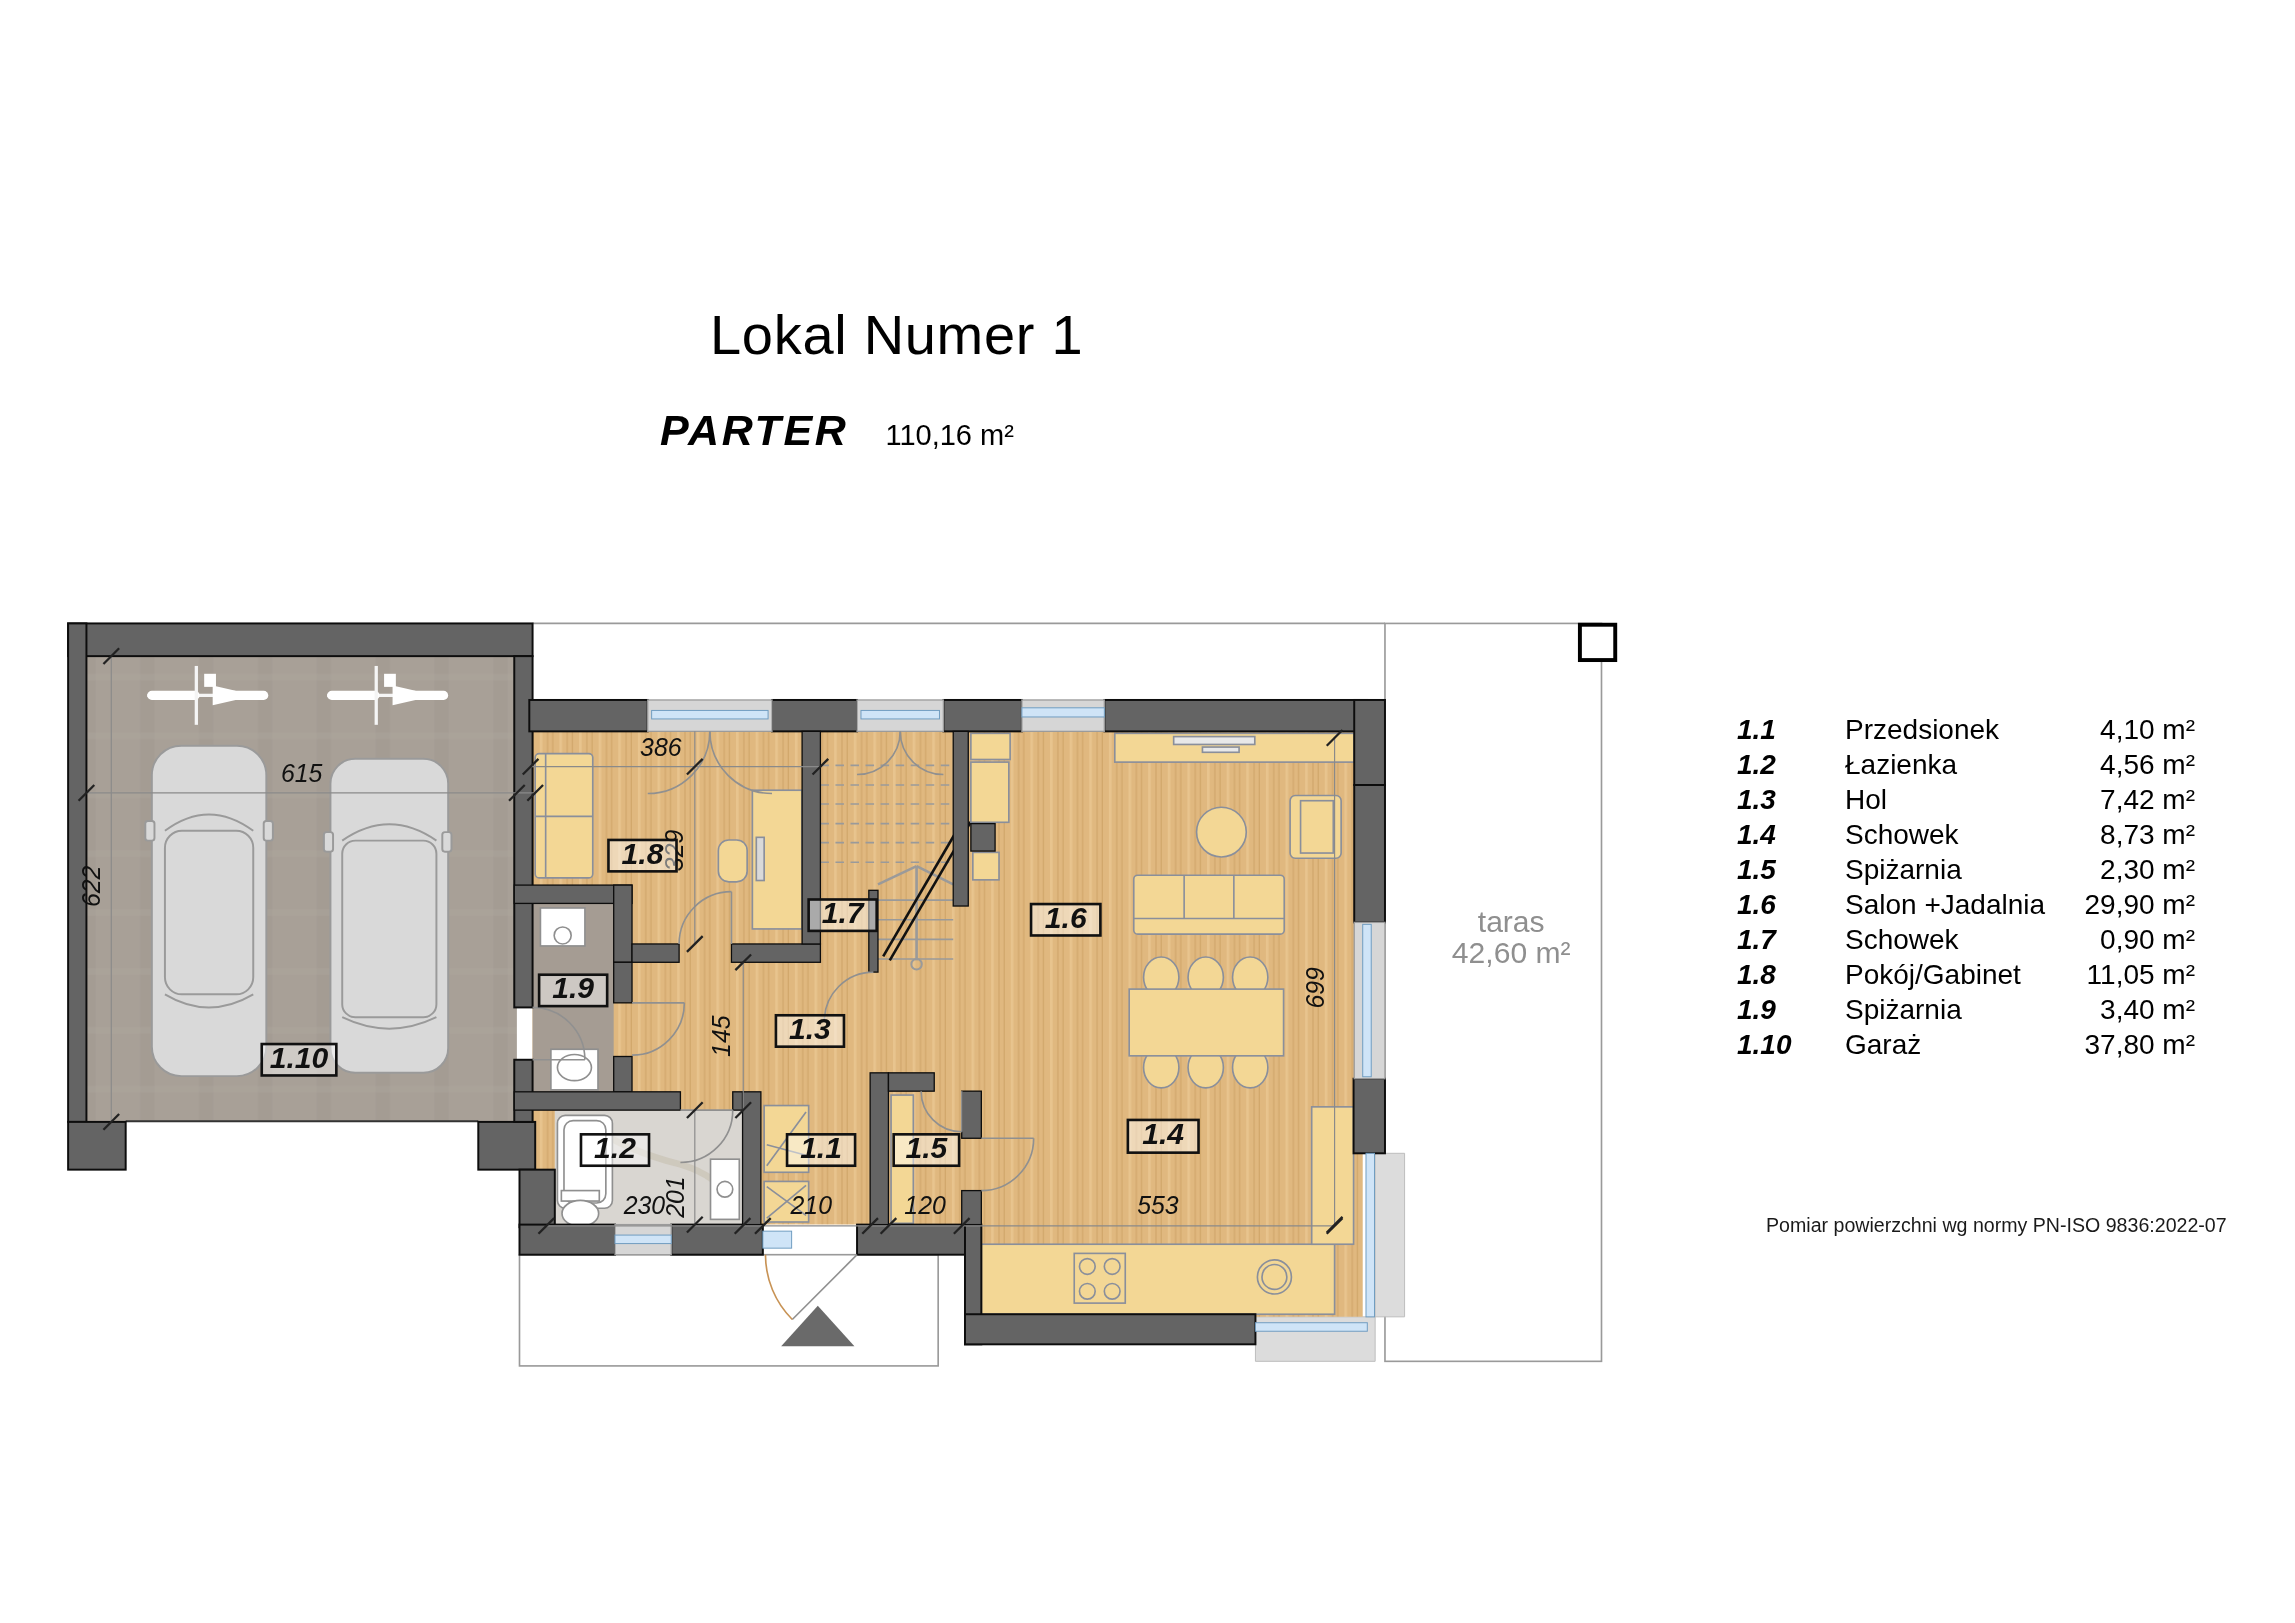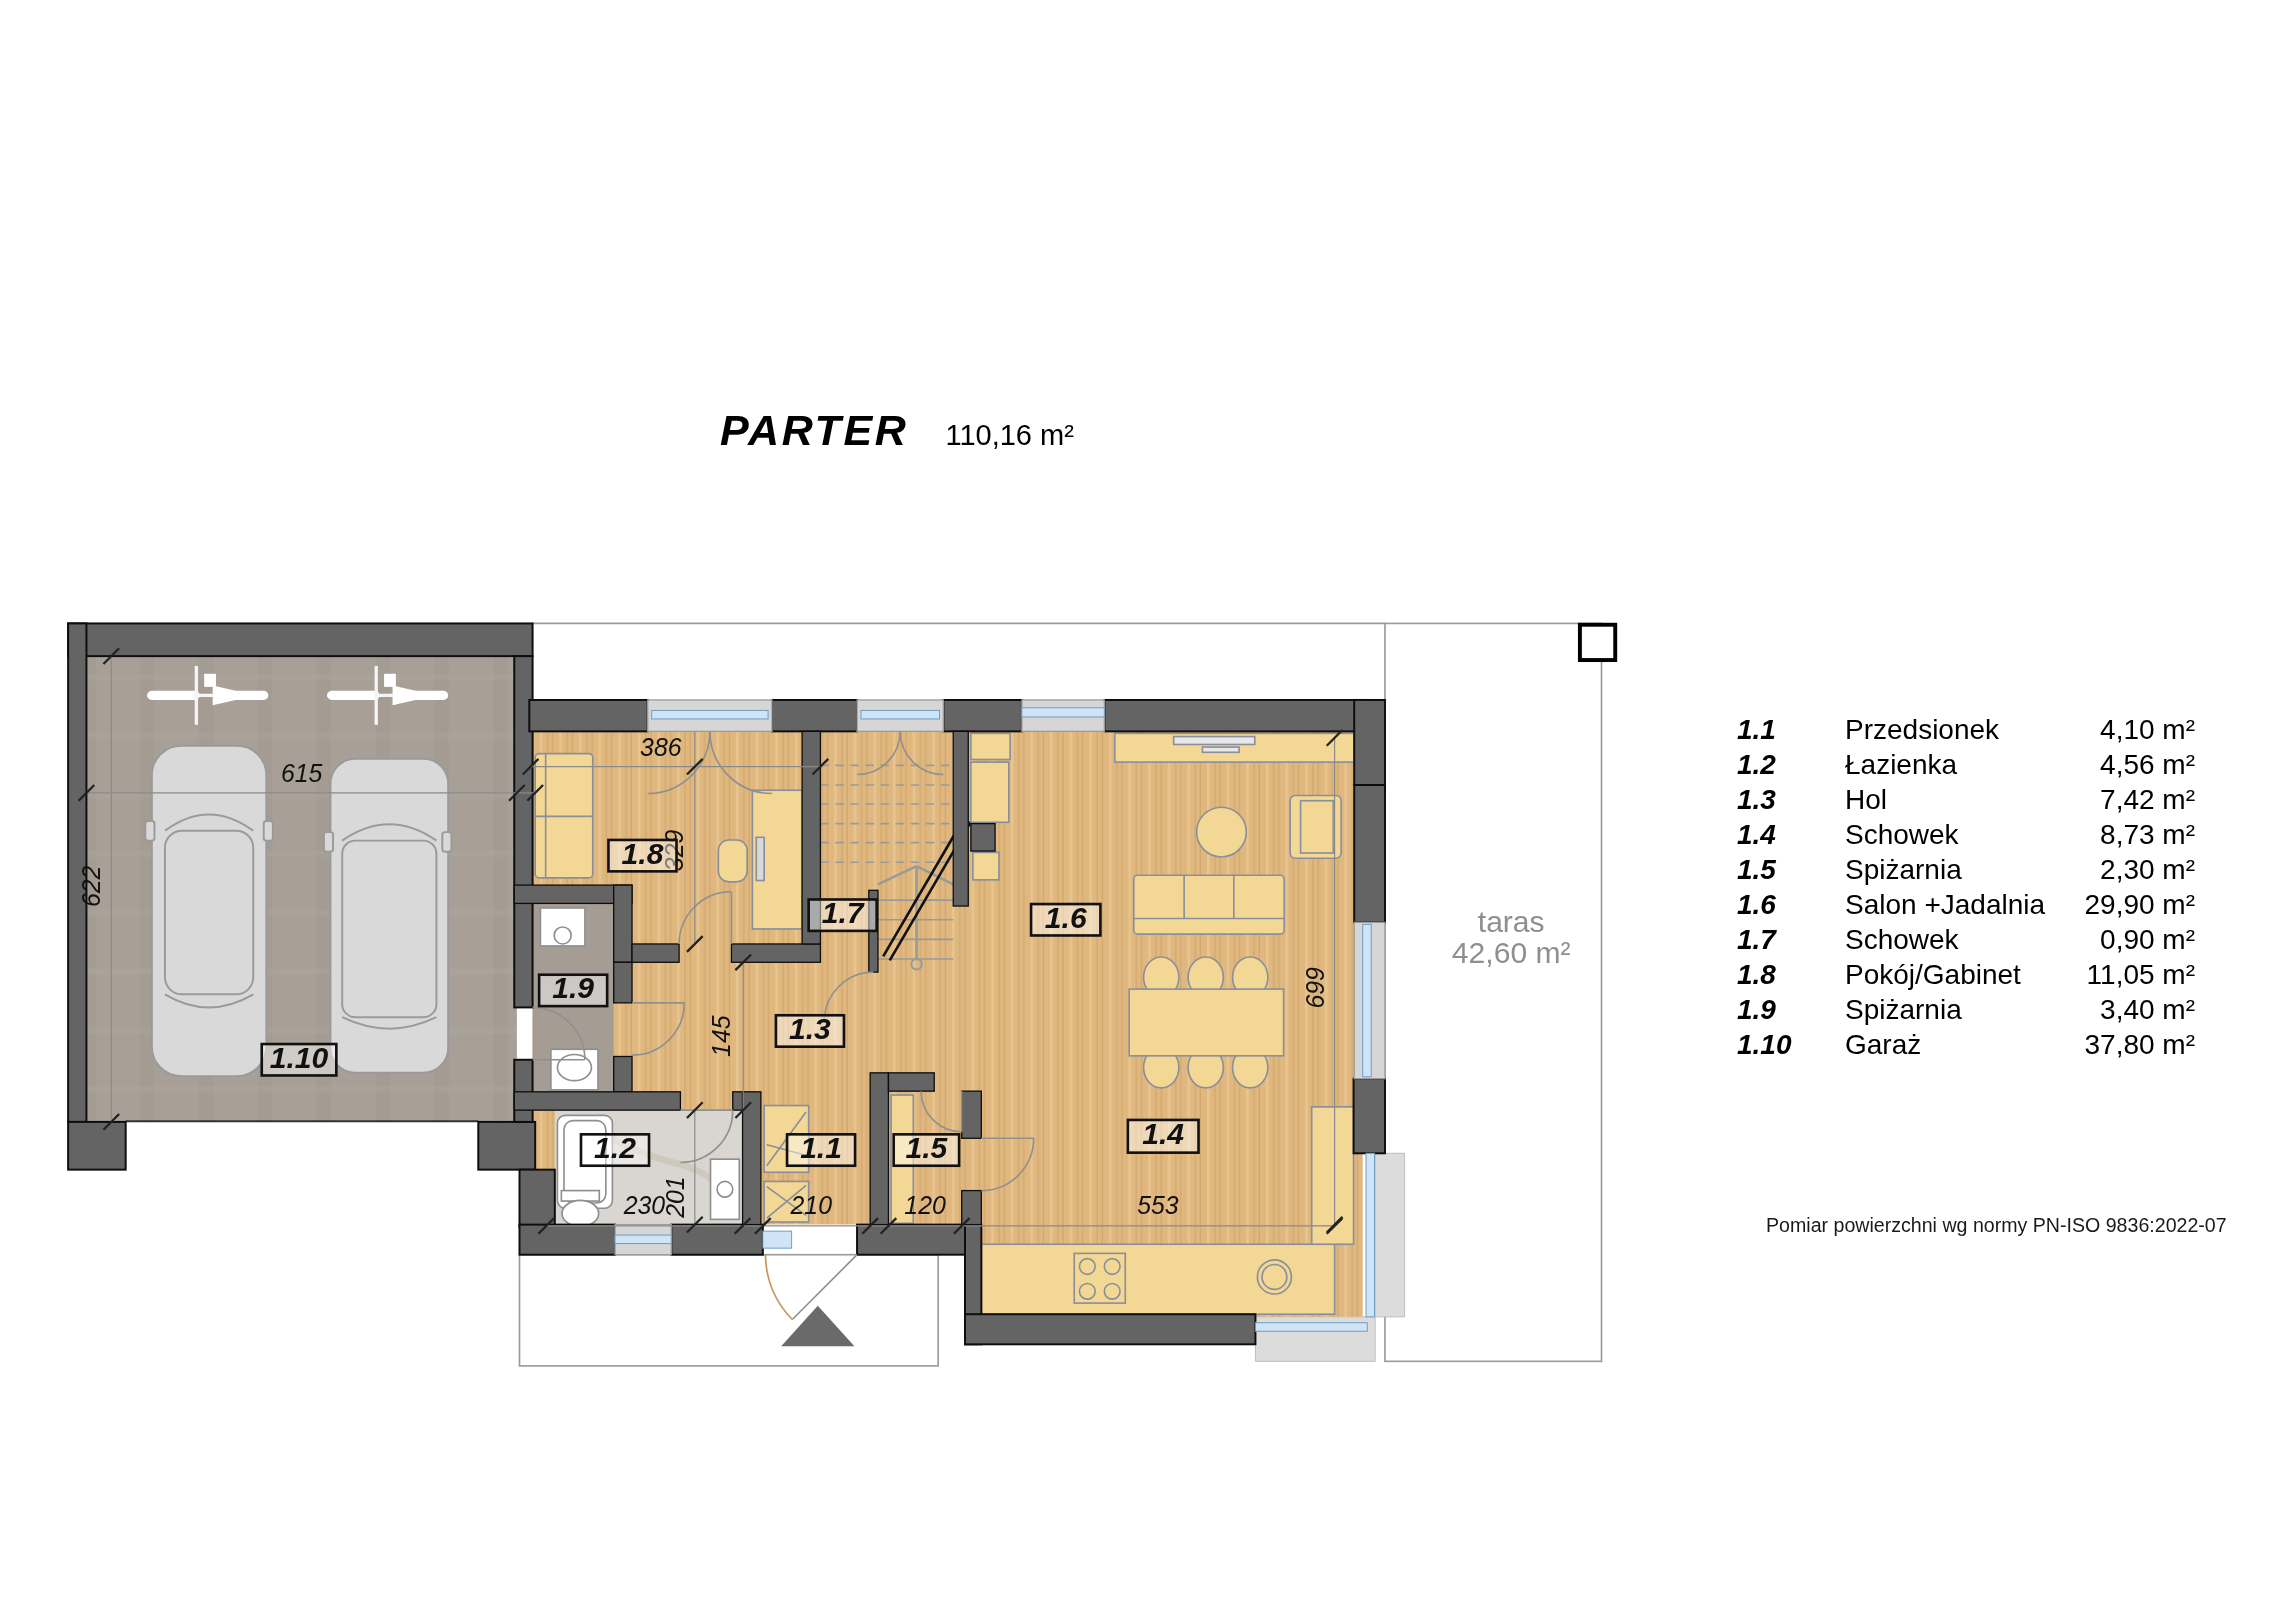--- a/index.html
+++ b/index.html
@@ -4,21 +4,21 @@
 <style>
   html,body{margin:0;padding:0;background:#ffffff;}
   #canvas{
     position:relative;width:2295px;height:1623px;background:#ffffff;overflow:hidden;
     font-family:"Liberation Sans",sans-serif;color:#111;
   }
   .title{
     position:absolute;left:710px;top:302px;font-size:56px;letter-spacing:0.7px;color:#000;
   }
   .floor-row{
-    position:absolute;left:720px;top:406px;display:flex;align-items:baseline;gap:37px;
+    position:absolute;left:660px;top:406px;display:flex;align-items:baseline;gap:37px;
   }
   .floor-label{
     font-size:43px;font-weight:bold;font-style:italic;letter-spacing:2.6px;color:#000;
   }
   .floor-area{font-size:29px;color:#000;}
   .legend{
     position:absolute;left:1737px;top:712px;width:458px;font-size:28px;color:#000;
   }
   .legend-row{display:flex;height:35px;align-items:center;}
   .lg-no{width:108px;font-style:italic;font-weight:600;}
@@ -30,20 +30,21 @@
   svg{position:absolute;left:0;top:0;}
   .dim{font-size:38px;font-style:italic;fill:#111;}
   .roomno{font-size:46px;font-style:italic;font-weight:600;fill:#111;}
   .terrace-label{font-size:46px;fill:#8f8f8f;}
 </style>
 </head>
 <body>
 
 <div id="canvas">
 
+  <div class="title">Lokal Numer 1</div>
   <div class="floor-row">
     <span class="floor-label">PARTER</span>
     <span class="floor-area">110,16 m²</span>
   </div>
 
   <div class="legend">
     <div class="legend-row">
         <span class="lg-no">1.1</span>
         <span class="lg-name">Przedsionek</span>
         <span class="lg-area">4,10 m²</span>

